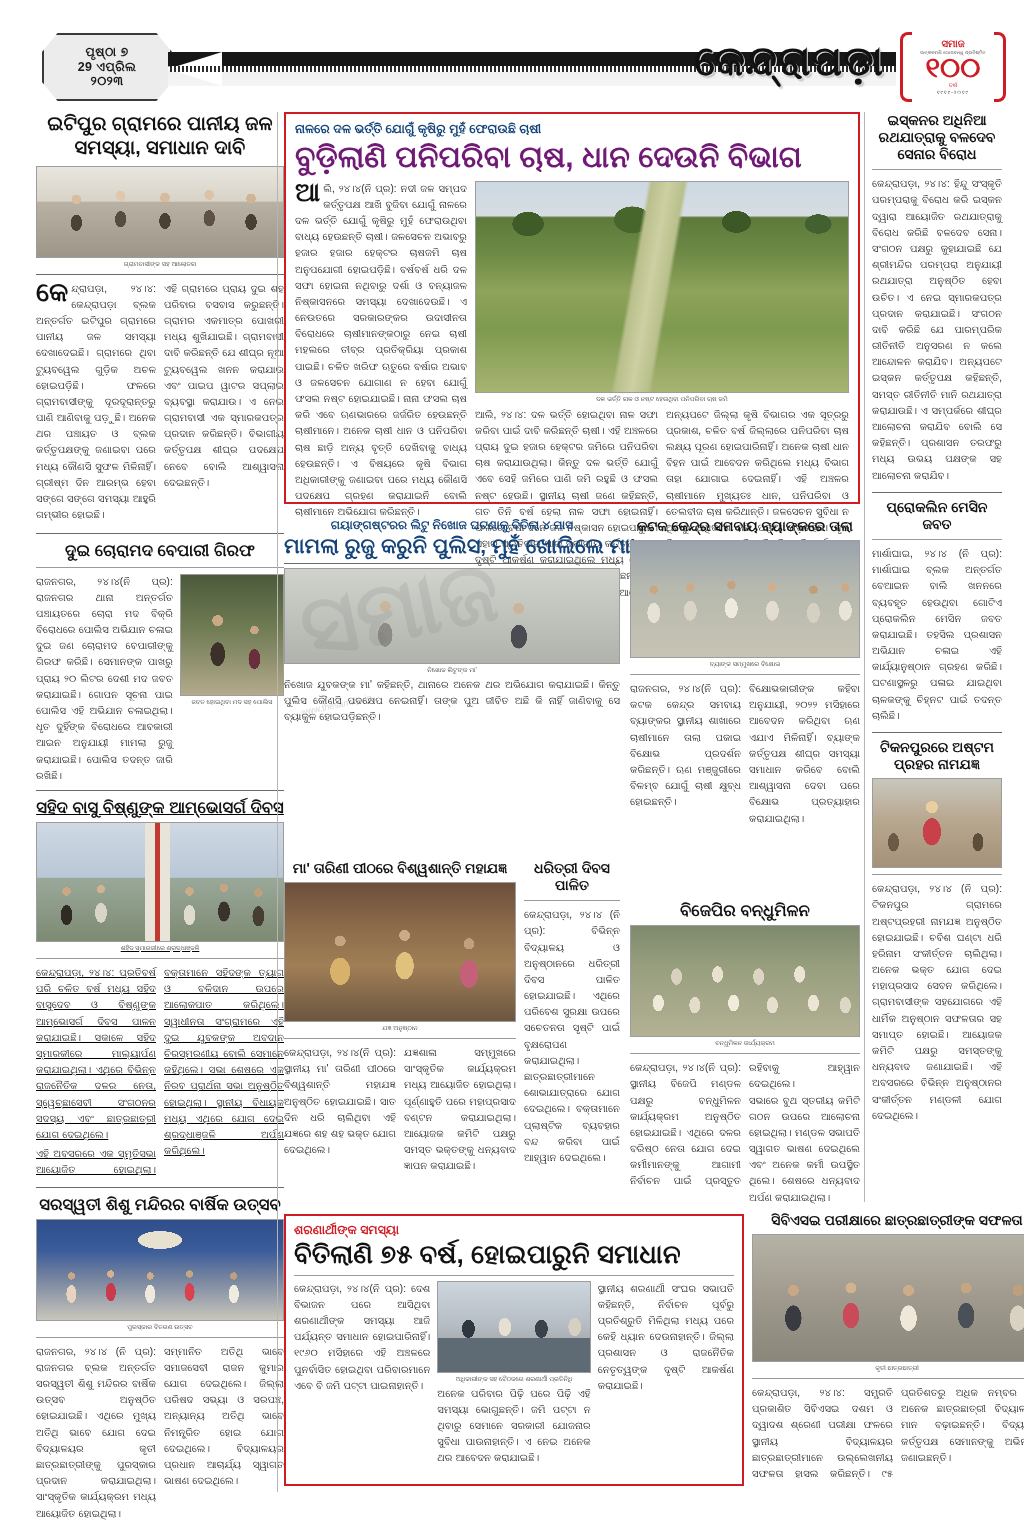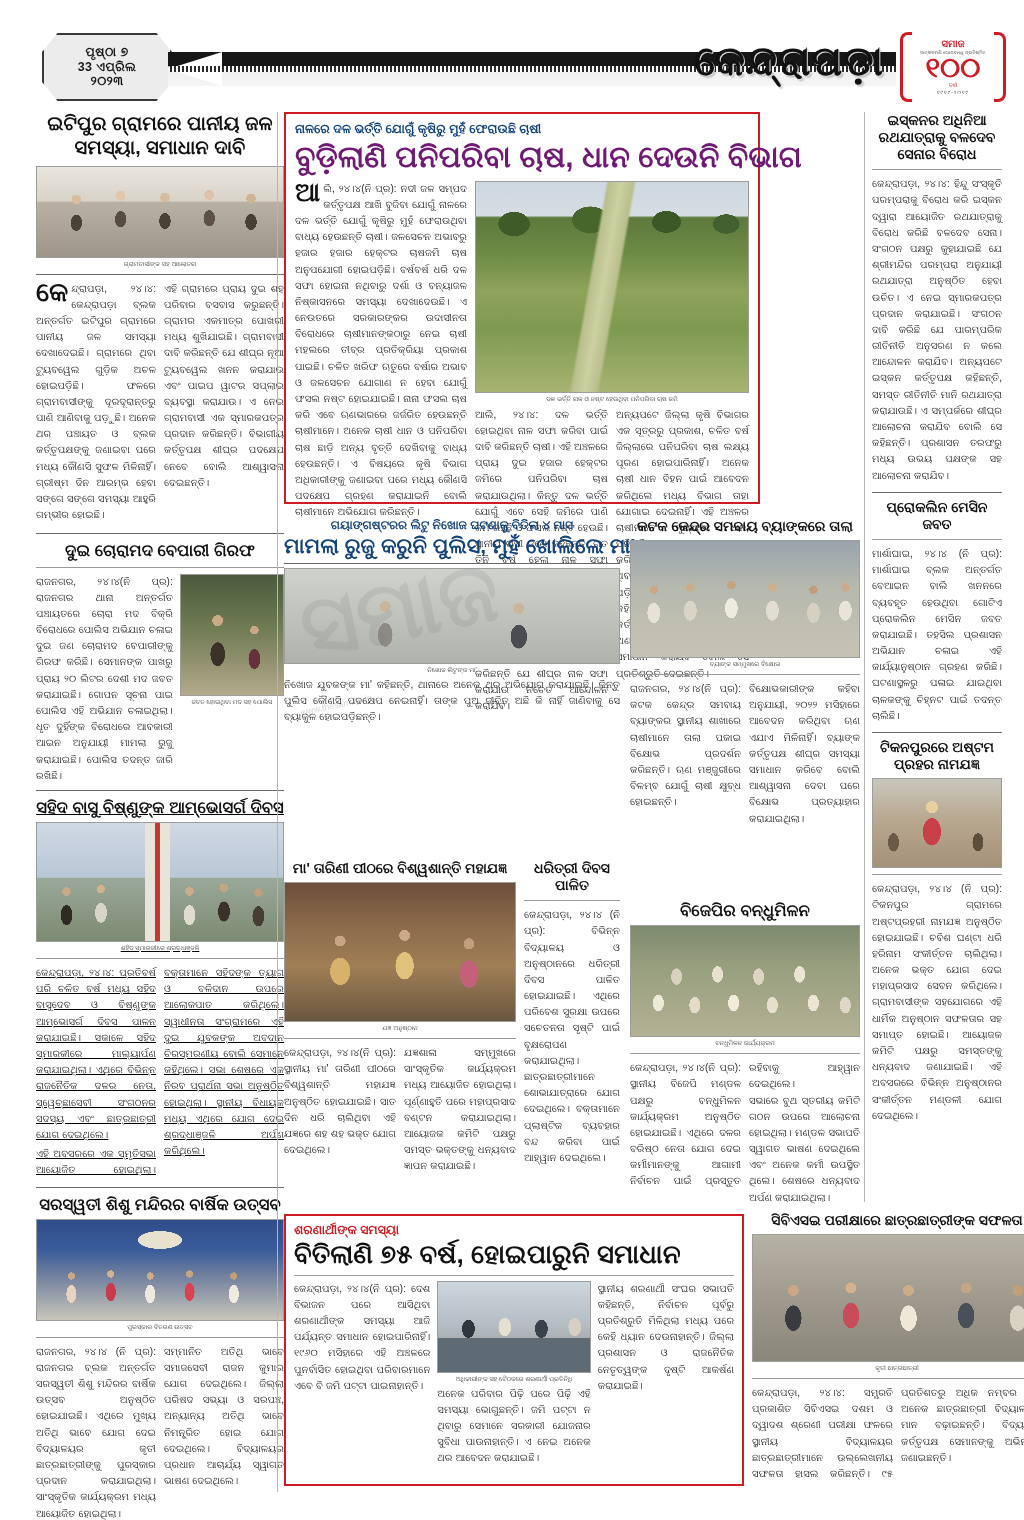--- a/index.html
+++ b/index.html
@@ -104,21 +104,21 @@
     color: rgba(120,120,120,.3); transform: rotate(-12deg); white-space:nowrap;}
 </style>
 </head>
 <body>
 
 <div class="page">
 
   <div class="masthead">
     <div class="dateflag">
       <div>ପୃଷ୍ଠା ୭</div>
-      <div>33  ଏପ୍ରିଲ</div>
+      <div>29  ଏପ୍ରିଲ</div>
       <div>୨୦୨୩</div>
     </div>
     <div class="ribbon"></div>
     <div class="ribbon-line"></div>
     <div class="mast-title">କେନ୍ଦ୍ରାପଡ଼ା</div>
     <div class="logo">
       <div class="brk l"></div>
       <div class="brk r"></div>
       <div class="samaja">ସମାଜ</div>
       <div class="sub1">ଉତ୍କଳମଣି ଗୋପବନ୍ଧୁ ପ୍ରତିଷ୍ଠିତ</div>
@@ -228,21 +228,21 @@
       <div class="rule thin"></div>
       <div class="cols2">
         <div class="body"><span>ରାଜନଗର, ୨୪।୪ (ନି ପ୍ର): ରାଜନଗର ବ୍ଲକ ଅନ୍ତର୍ଗତ ସରସ୍ୱତୀ ଶିଶୁ ମନ୍ଦିରର ବାର୍ଷିକ ଉତ୍ସବ ଅନୁଷ୍ଠିତ ହୋଇଯାଇଛି। ଏଥିରେ ମୁଖ୍ୟ ଅତିଥି ଭାବେ ଯୋଗ ଦେଇ ବିଦ୍ୟାଳୟର କୃତୀ ଛାତ୍ରଛାତ୍ରୀଙ୍କୁ ପୁରସ୍କାର ପ୍ରଦାନ କରାଯାଇଥିଲା। ସାଂସ୍କୃତିକ କାର୍ଯ୍ୟକ୍ରମ ମଧ୍ୟ ଆୟୋଜିତ ହୋଇଥିଲା।</span></div>
         <div class="body" style="margin-top:3px;"><span>ସମ୍ମାନିତ ଅତିଥି ଭାବେ ସମାଜସେବୀ ରାଜନ କୁମାର ଯୋଗ ଦେଇଥିଲେ। ଜିଲ୍ଲା ପରିଷଦ ସଭ୍ୟା ଓ ସରପଞ୍ଚ, ଅନ୍ୟାନ୍ୟ ଅତିଥି ଭାବେ ନିମନ୍ତ୍ରିତ ହୋଇ ଯୋଗ ଦେଇଥିଲେ। ବିଦ୍ୟାଳୟର ପ୍ରଧାନ ଆଚାର୍ଯ୍ୟ ସ୍ୱାଗତ ଭାଷଣ ଦେଇଥିଲେ।</span></div>
       </div>
     </div>
   </div>
 
   <div class="vrule" style="left:277px; top:112px; height:1380px;"></div>
 
-  <div class="redbox" style="position:absolute; left:284px; top:112px; width:476px; height:392px; padding:8px 9px;">
+  <div class="redbox" style="position:absolute; left:284px; top:112px; width:576px; height:392px; padding:8px 9px;">
     <div class="kicker blue">ନାଳରେ ଦଳ ଭର୍ତ୍ତି ଯୋଗୁଁ କୃଷିରୁ ମୁହଁ ଫେରାଉଛି ଚାଷୀ</div>
     <div style="font-size:30px; font-weight:bold; color:#701a75; line-height:1.12; margin-top:3px; white-space:nowrap;">ବୁଡ଼ିଲାଣି ପନିପରିବା ଚାଷ, ଧାନ ଦେଉନି ବିଭାଗ</div>
     <div style="display:flex; gap:8px; margin-top:7px;">
       <div style="flex:0 0 172px;">
         <div class="body dropcap">ଆଲି, ୨୪।୪(ନି ପ୍ର): ନଦୀ ଜଳ ସମ୍ପଦ କର୍ତ୍ତୃପକ୍ଷ ଆଖି ବୁଜିବା ଯୋଗୁଁ ନାଳରେ ଦଳ ଭର୍ତ୍ତି ଯୋଗୁଁ କୃଷିରୁ ମୁହଁ ଫେରାଉଥିବା ବାଧ୍ୟ ହେଉଛନ୍ତି ଚାଷୀ। ଜଳସେଚନ ଅଭାବରୁ ହଜାର ହଜାର ହେକ୍ଟର ଚାଷଜମି ଚାଷ ଅନୁପଯୋଗୀ ହୋଇପଡ଼ିଛି। ବର୍ଷବର୍ଷ ଧରି ଦଳ ସଫା ହୋଇନା ନଥିବାରୁ ଦର୍ଶା ଓ ବନ୍ୟାଜଳ ନିଷ୍କାସନରେ ସମସ୍ୟା ଦେଖାଦେଉଛି। ଏ ନେଉତରେ ସରକାରଙ୍କର ଉଦାସୀନତା ବିରୋଧରେ ଚାଷୀମାନଙ୍କଠାରୁ ନେଇ ଚାଷୀ ମହଲରେ ତୀବ୍ର ପ୍ରତିକ୍ରିୟା ପ୍ରକାଶ ପାଇଛି। ଚଳିତ ଖରିଫ ଋତୁରେ ବର୍ଷାର ଅଭାବ ଓ ଜଳସେଚନ ଯୋଗାଣ ନ ହେବା ଯୋଗୁଁ ଫସଲ ନଷ୍ଟ ହୋଇଯାଇଛି। ନାନା ଫସଲ ଚାଷ କରି ଏବେ ଋଣଭାରରେ ଜର୍ଜରିତ ହେଉଛନ୍ତି ଚାଷୀମାନେ। ଅନେକ ଚାଷୀ ଧାନ ଓ ପନିପରିବା ଚାଷ ଛାଡ଼ି ଅନ୍ୟ ବୃତ୍ତି ଦେଖିବାକୁ ବାଧ୍ୟ ହେଉଛନ୍ତି। ଏ ବିଷୟରେ କୃଷି ବିଭାଗ ଅଧିକାରୀଙ୍କୁ ଜଣାଇବା ପରେ ମଧ୍ୟ କୌଣସି ପଦକ୍ଷେପ ଗ୍ରହଣ କରାଯାଇନି ବୋଲି ଚାଷୀମାନେ ଅଭିଯୋଗ କରିଛନ୍ତି।</div>
       </div>
       <div style="flex:1 1 auto;">
         <div class="photo" style="height:212px;">
           <div class="ph-inner" style="background:
              linear-gradient(180deg,#cdd8e2 0%,#d6dde2 16%,#5d7a3c 17%,#6d8a45 34%,#8fa35a 52%,#7d9a4e 70%,#a8b472 100%);"></div>

